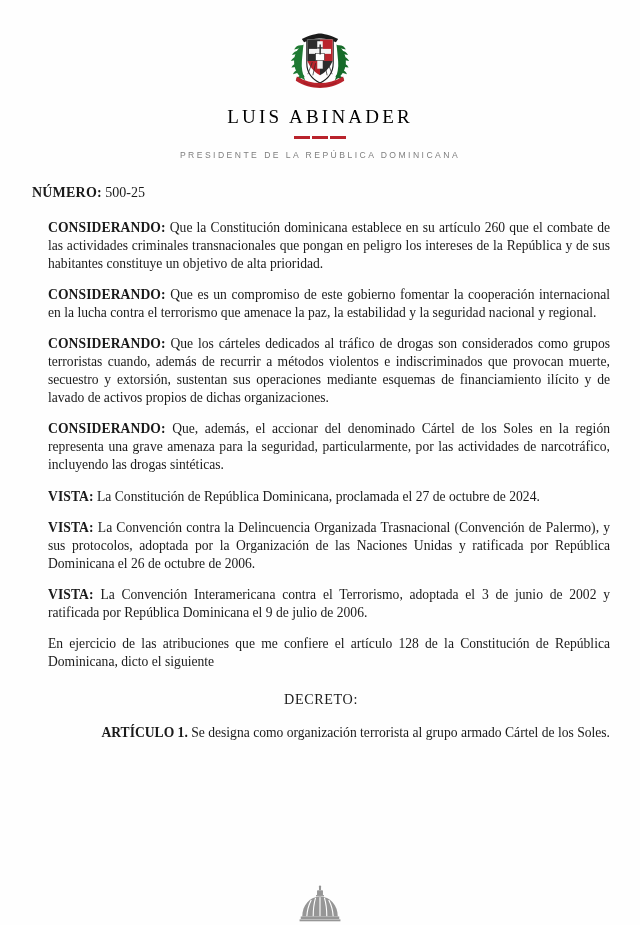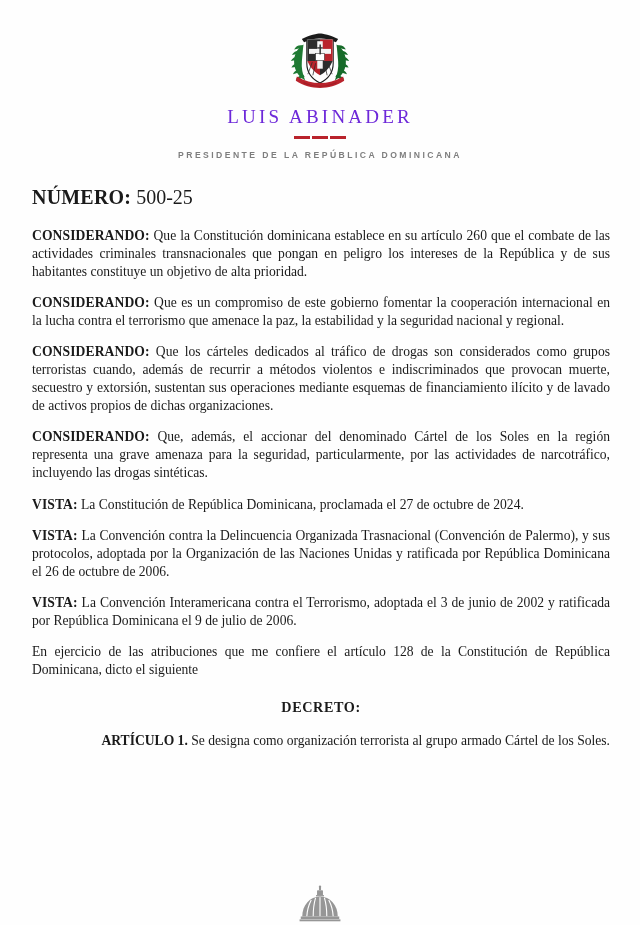--- a/index.html
+++ b/index.html
@@ -33,21 +33,21 @@
     width: 66px;
     height: 62px;
     margin: 0 auto;
     display: block;
   }
   .pres-name {
     margin-top: 14px;
     font-family: "Liberation Serif", "DejaVu Serif", serif;
     font-size: 19px;
     letter-spacing: 3.2px;
-    color: #6d28d9;
+    color: #000000;
     font-weight: 400;
   }
   .name-rule {
     width: 52px;
     height: 3px;
     margin: 8px auto 0 auto;
     background: #b9232c;
     position: relative;
   }
   .name-rule::before,
@@ -61,59 +61,59 @@
   }
   .name-rule::before { left: 16px; }
   .name-rule::after  { left: 34px; }
 
   .pres-title {
     margin-top: 11px;
     font-family: "Liberation Sans", "DejaVu Sans", sans-serif;
     font-size: 8.6px;
     letter-spacing: 2.45px;
     color: #7e7e7e;
-    font-weight: 700;
+    font-weight: 400;
   }
 
   
   .doc-body {
     margin: 0 30px 0 32px;
     padding-top: 24px;
     font-size: 13.6px;
     line-height: 1.33;
   }
 
   .numero {
-    font-size: 20px;
+    font-size: 14px;
     margin-bottom: 16px;
   }
   .numero .lbl {
     font-weight: bold;
     letter-spacing: 0.2px;
   }
   .numero .val {
     font-weight: 400;
   }
 
   p.clause {
-    margin: 0 0 13px 0;
+    margin: 0 0 13px 16px;
     text-align: justify;
     text-justify: inter-word;
   }
   p.clause .kw {
     font-weight: bold;
     letter-spacing: 0.1px;
   }
   p.clause.plain {
     text-align: justify;
   }
 
   .decreto {
     text-align: center;
-    font-weight: bold;
+    font-weight: normal;
     font-size: 14.2px;
     letter-spacing: 0.6px;
     margin: 19px 0 15px 0;
   }
 
   p.articulo {
     margin: 0;
     text-align: right;
   }
   p.articulo .kw { font-weight: bold; }

